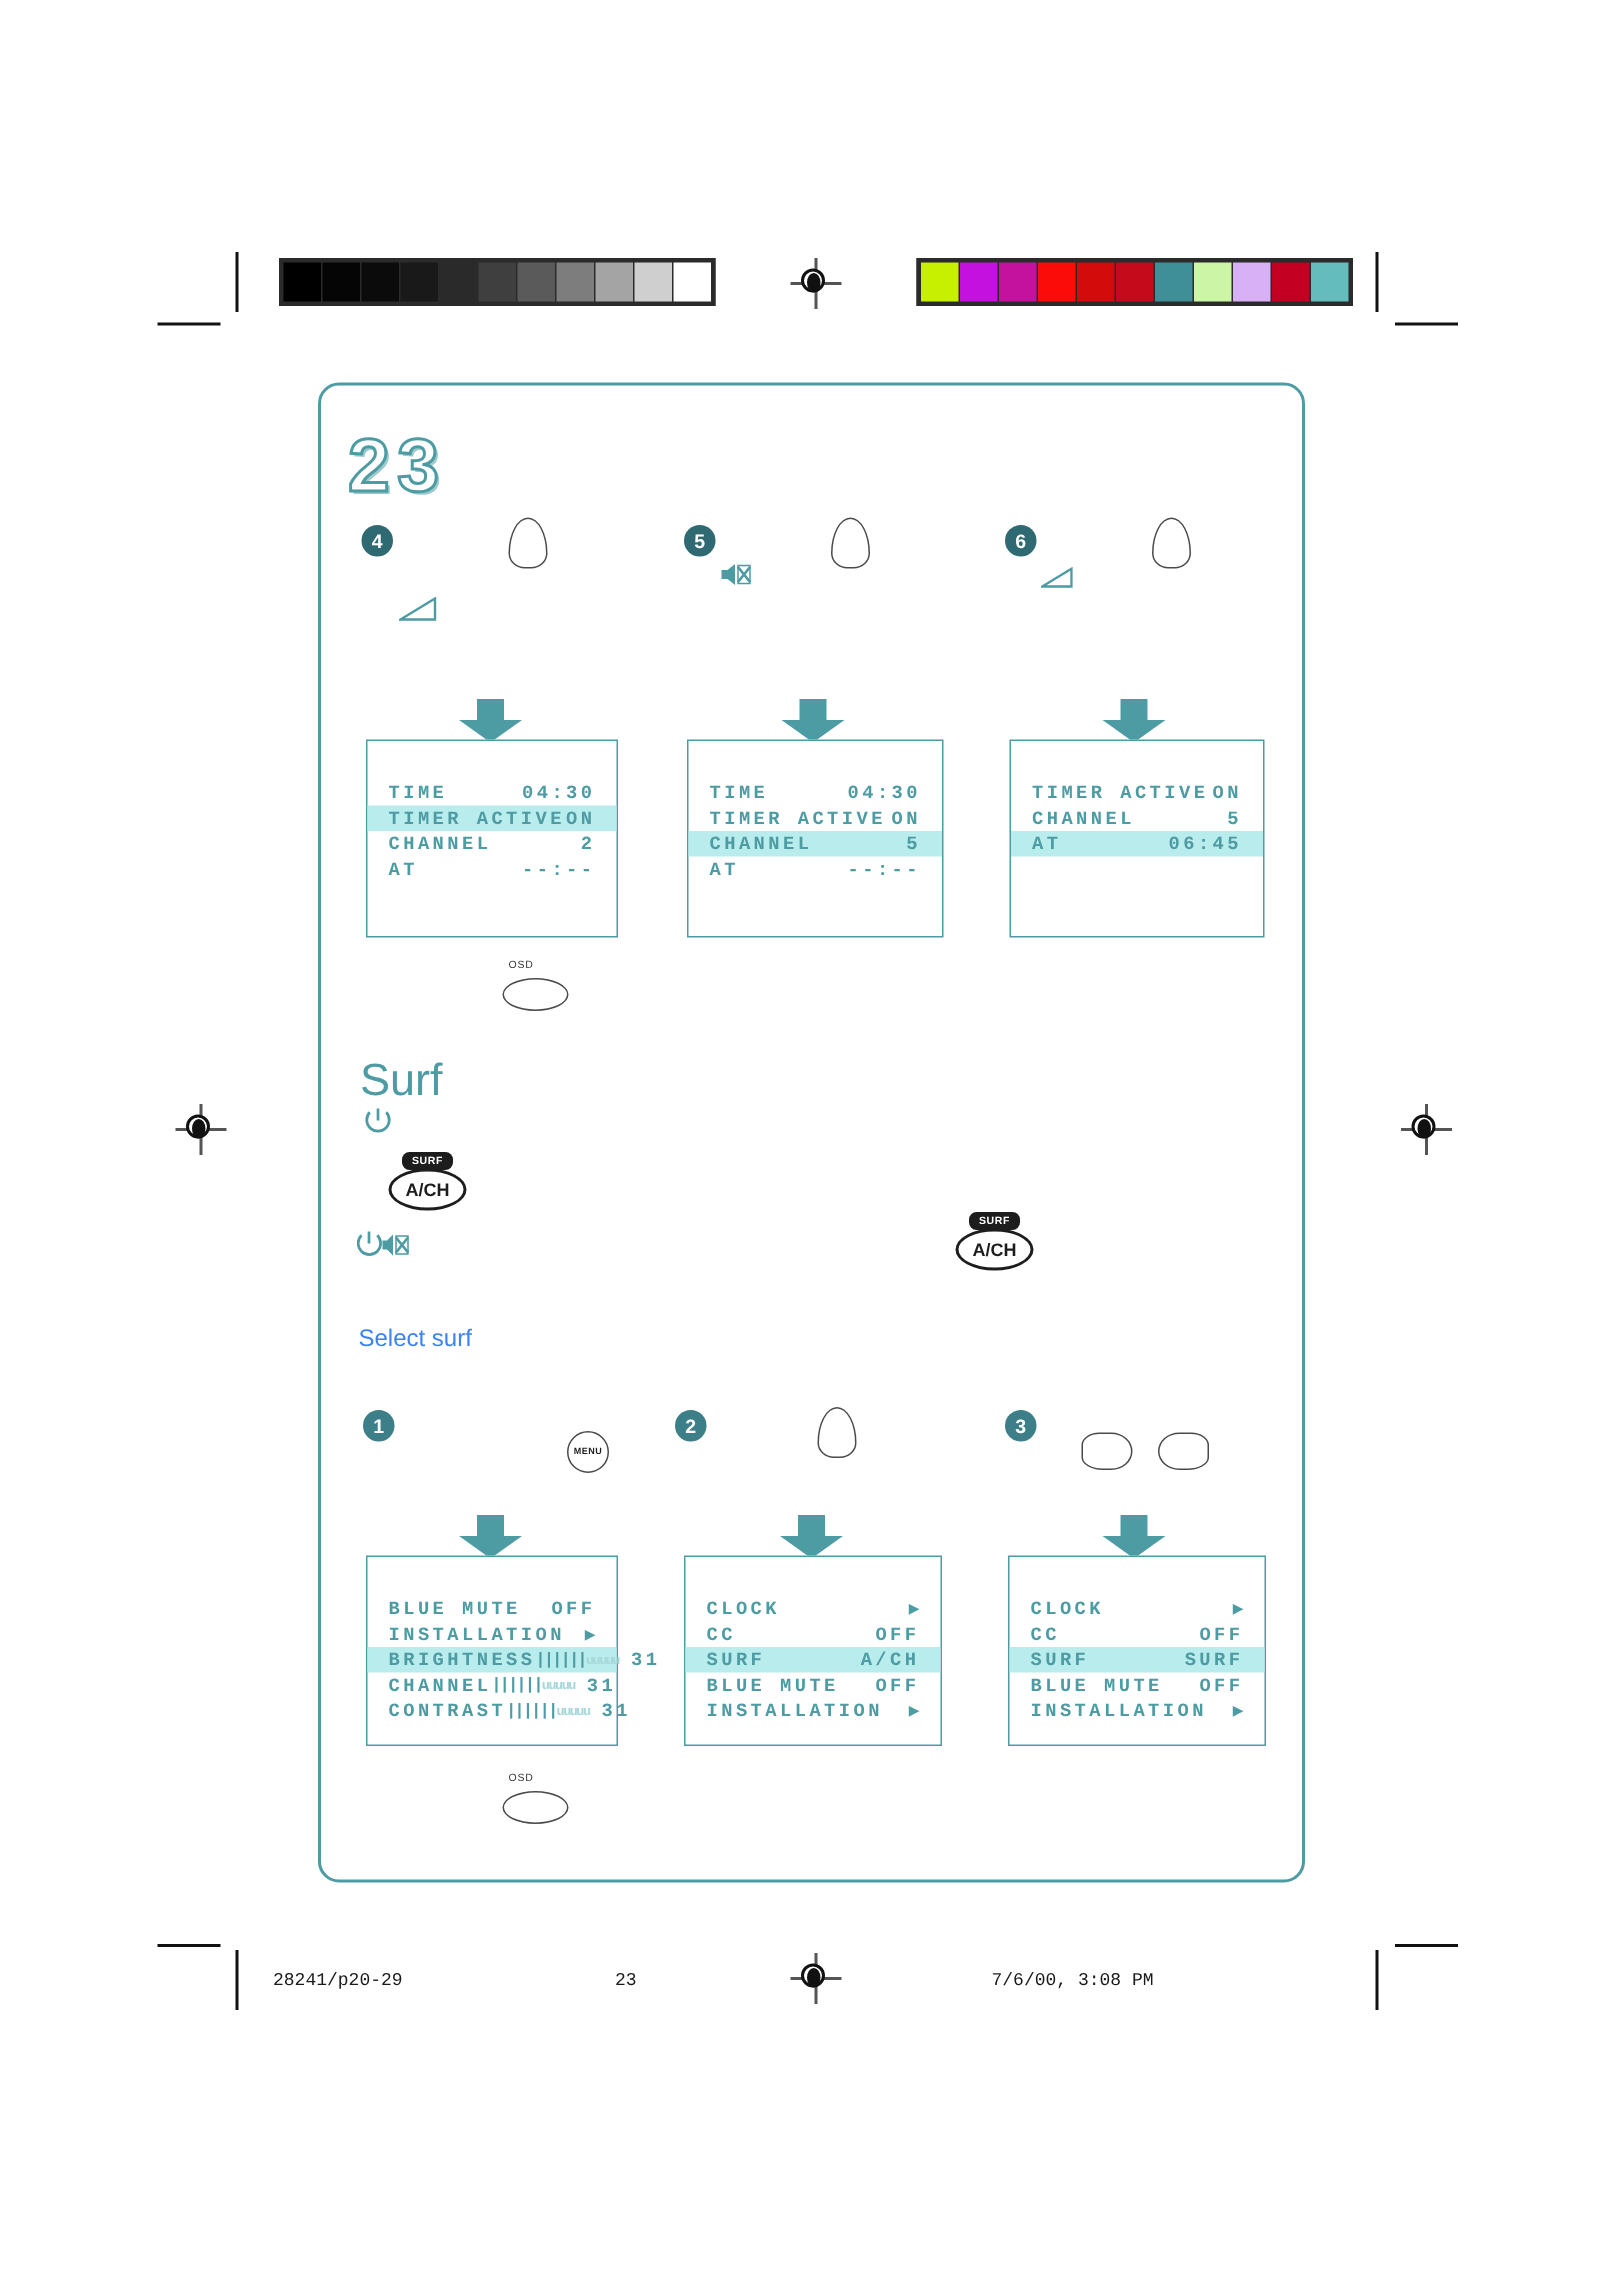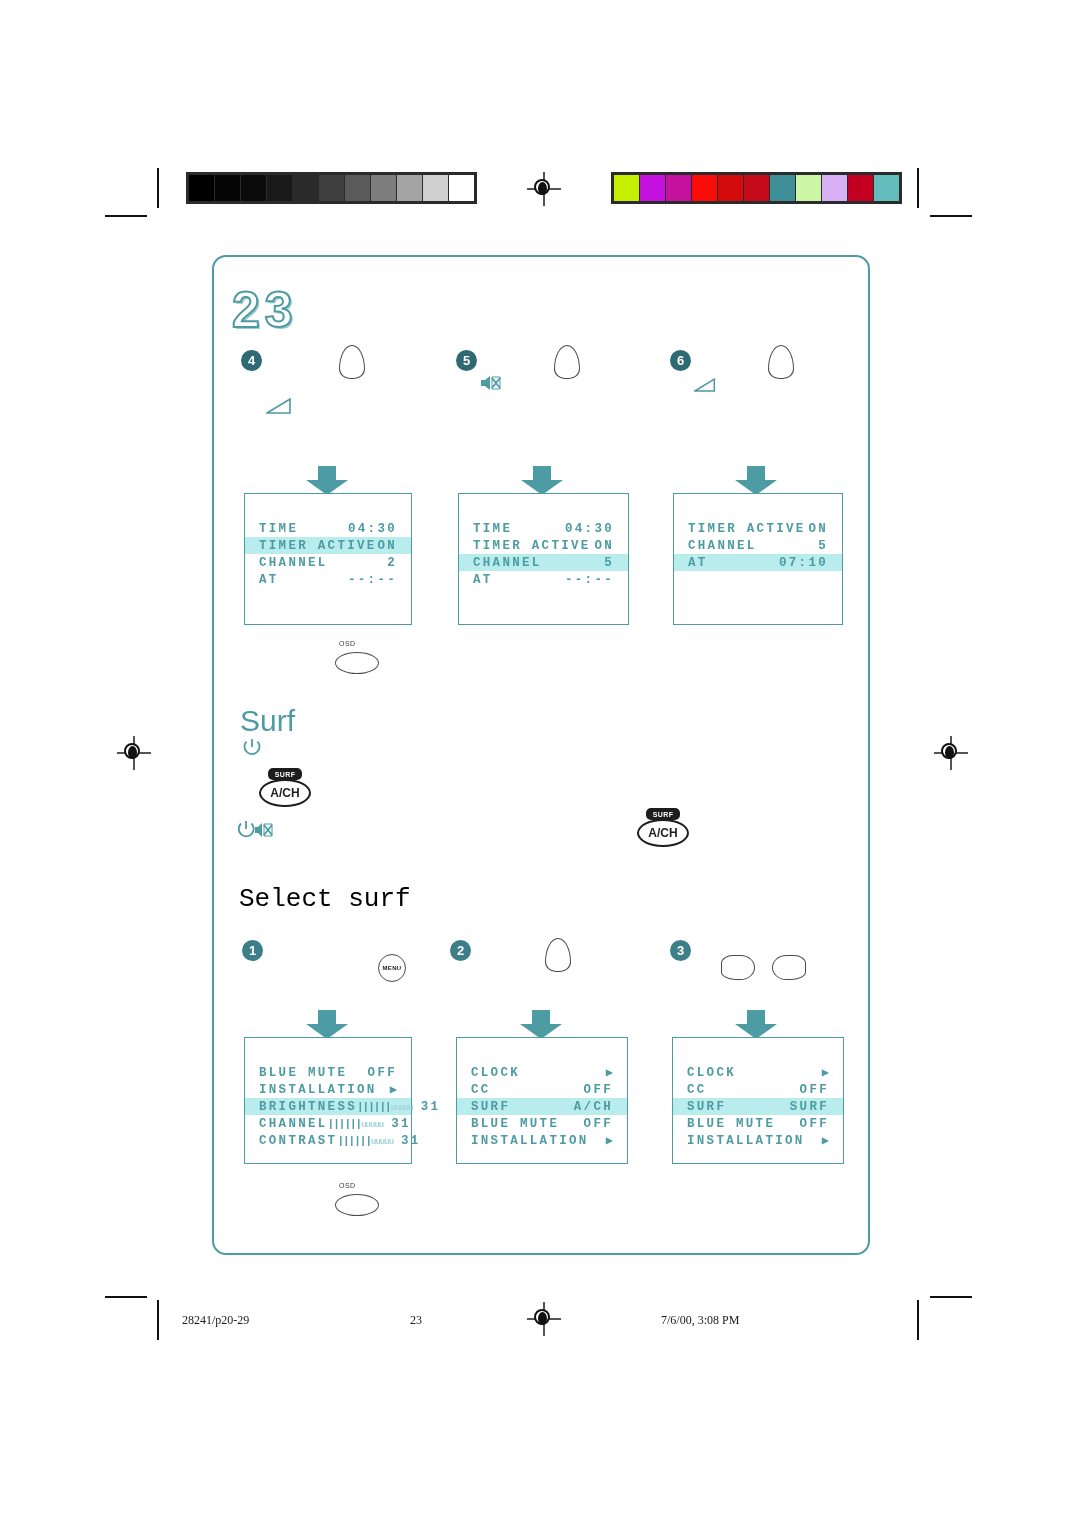--- a/index.html
+++ b/index.html
@@ -77,23 +77,23 @@
 
   
   .heading {
     position: absolute;
     color: #4d9ba3;
     font-size: 30px;
     font-family: "Liberation Sans", sans-serif;
   }
   .subheading {
     position: absolute;
-    color: #000000;
-    font-size: 26px;
-    font-family: Liberation Mono, monospace;
+    color: #3b82f6;
+    font-size: 16px;
+    font-family: Liberation Sans, sans-serif;
   }
 
   
   .badge {
     position: absolute;
     width: 21px; height: 21px;
     border-radius: 50%;
     background: #3d7f88;
     color: #ffffff;
     font-size: 13px;
@@ -239,21 +239,21 @@
     font-family: "Liberation Mono", monospace;
   }
   .gauge .on  { color: #4d9ba3; }
   .gauge .off { color: #a6d7da; font-size: 9px; }
 
   
   .footer-text {
     position: absolute;
     font-size: 12px;
     color: #1a1a1a;
-    font-family: Liberation Serif, serif;
+    font-family: Liberation Mono, monospace;
   }
 </style>
 </head>
 <body>
 
 <div class="crop-line" style="left:157px; top:168px; width:1.5px; height:40px;"></div>
 <div class="crop-line" style="left:917px; top:168px; width:1.5px; height:40px;"></div>
 <div class="crop-line" style="left:105px; top:215px; width:42px; height:1.5px;"></div>
 <div class="crop-line" style="left:930px; top:215px; width:42px; height:1.5px;"></div>
 
@@ -409,21 +409,21 @@
     </div>
     <div class="osd-row">
       <span class="lbl">CHANNEL</span>
       <span class="mid">
         <span class="val">5</span>
       </span>
     </div>
     <div class="osd-row hl">
       <span class="lbl">AT</span>
       <span class="mid">
-        <span class="val">07:10</span>
+        <span class="val">06:45</span>
       </span>
     </div>
   </div>
 
 <div class="btn-osd" style="left:335px; top:640px;">
   <div class="cap">OSD</div>
   <div class="oval"></div>
 </div>
 
 <div class="heading" style="left:240px; top:704px;">Surf</div>

